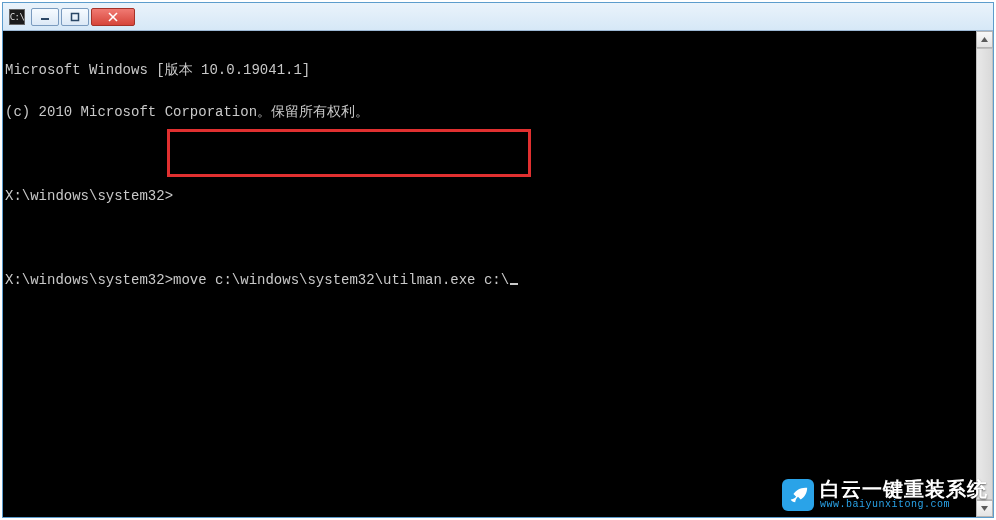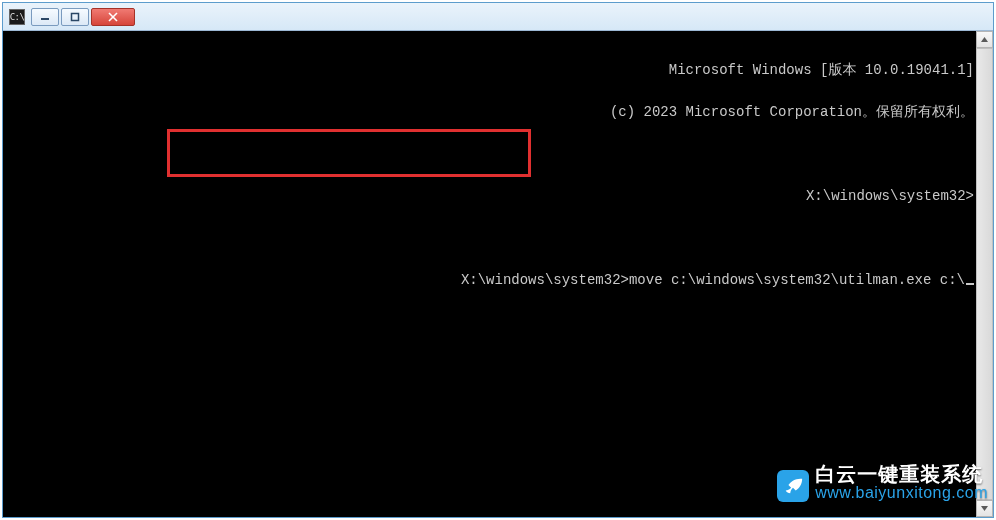--- a/index.html
+++ b/index.html
@@ -59,21 +59,20 @@
       width: 44px;
       background: linear-gradient(#f07a73,#d6453a);
       border-color: #a53228;
     }
     .win-btn svg { display: block; }
     .client {
       flex: 1;
       display: flex;
       background: #000;
       position: relative;
-      text-align: right;
     }
     .term {
       flex: 1;
       background: #000;
       color: #c9c9c9;
       font-family: "NSimSun","SimSun","Consolas","Courier New",monospace;
       font-size: 14px;
       line-height: 14px;
       padding: 4px 2px 2px 2px;
       white-space: pre;
@@ -111,23 +110,23 @@
     .sb-track { flex: 1; background: #efefef; position: relative; }
     .sb-thumb {
       position: absolute;
       top: 0; left: 0; right: 0;
       height: 100%;
       background: linear-gradient(90deg,#e9e9e9,#d9d9d9);
       border: 1px solid #c0c0c0;
     }
     .watermark {
       position: absolute;
-      right: 8px; bottom: 18px;
-      display: flex;
-      align-items: flex-end;
+      right: 8px; bottom: 9px;
+      display: flex;
+      align-items: flex-start;
       gap: 6px;
       pointer-events: none;
     }
     .wm-badge {
       width: 32px; height: 32px;
       background: #2aa3e8;
       border-radius: 6px;
       display: flex;
       align-items: center;
       justify-content: center;
@@ -137,25 +136,25 @@
       color: #fff;
       font-size: 20px;
       font-weight: bold;
       letter-spacing: 1px;
       text-shadow: 0 1px 2px rgba(0,0,0,0.6);
       display: flex;
       flex-direction: column;
       line-height: 1.05;
     }
     .wm-sub {
-      font-size: 16px;
+      font-size: 10px;
       font-weight: normal;
       color: #2aa3e8;
       letter-spacing: 0.5px;
-      font-family: Liberation Sans, sans-serif;
+      font-family: Liberation Mono, monospace;
     }
   </style>
 </head>
 <body>
 
 <div class="window">
   <div class="titlebar">
     <span class="icon-slot">C:\</span>
     <div class="win-btns">
       <div class="win-btn">
@@ -173,21 +172,21 @@
             <line x1="2" y1="1" x2="10" y2="9" stroke="#fff" stroke-width="1.6"></line>
             <line x1="10" y1="1" x2="2" y2="9" stroke="#fff" stroke-width="1.6"></line>
           </svg>
       </div>
     </div>
   </div>
 
   <div class="client">
     <div class="term">
       <div class="line">Microsoft Windows [版本 10.0.19041.1]</div>
-      <div class="line">(c) 2023 Microsoft Corporation。保留所有权利。</div>
+      <div class="line">(c) 2010 Microsoft Corporation。保留所有权利。</div>
       <div class="line"></div>
       <div class="line"><span>X:\windows\system32&gt;</span></div>
       <div class="line"></div>
       <div class="line"><span>X:\windows\system32&gt;</span><span class="prompt-input">move c:\windows\system32\utilman.exe c:\</span><span class="cursor"></span></div>
 
       <div class="highlight-box" style="left: 164px; top: 98px; width: 364px; height: 48px;"></div>
     </div>
 
     <div class="scrollbar">
       <div class="sb-btn">

